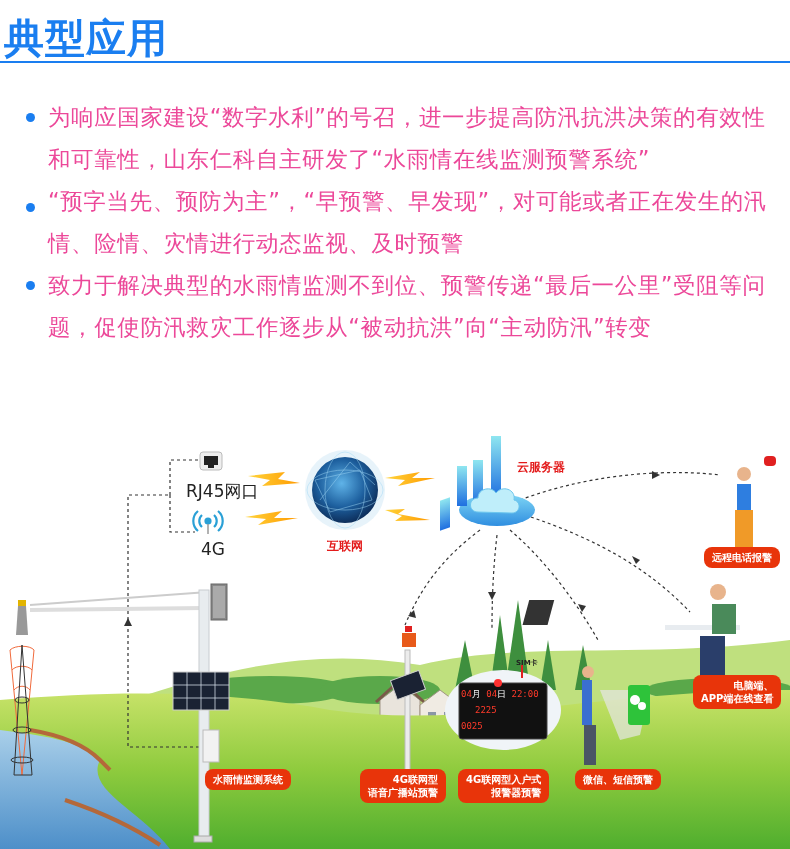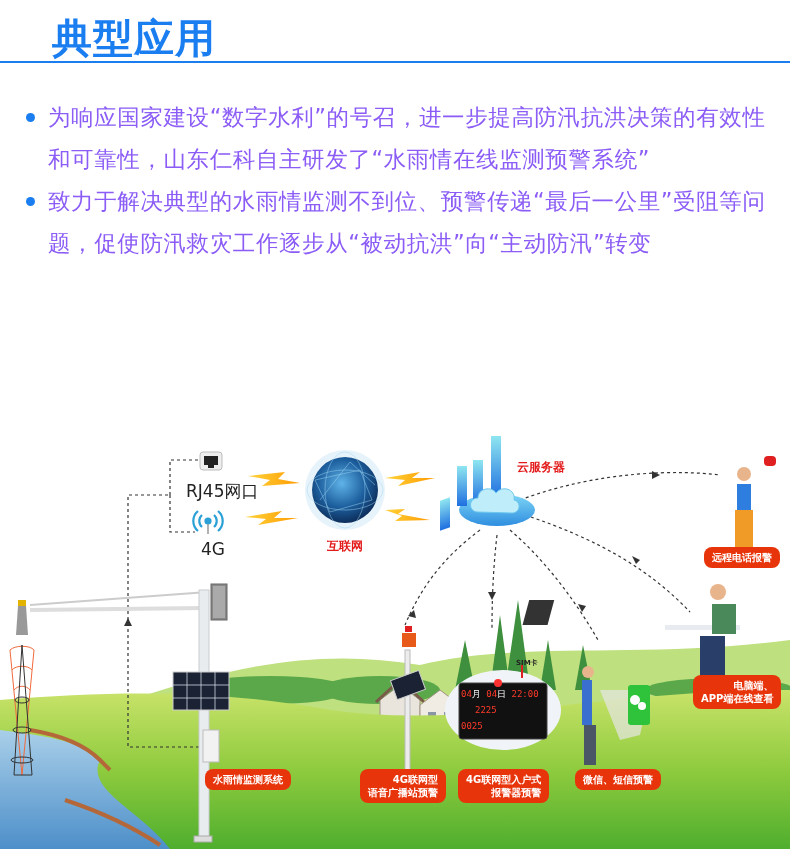--- a/index.html
+++ b/index.html
@@ -1,40 +1,44 @@
 <!DOCTYPE html>
 <html><head>
 <meta charset="utf-8">
 <style>
   html,body{margin:0;padding:0;background:#fff;}
   body{width:790px;height:849px;overflow:hidden;position:relative;font-family:"DejaVu Sans","Liberation Sans",sans-serif;}
   .title-wrap{position:absolute;left:0;top:0;width:790px;height:63px;}
-  .title{position:absolute;left:4px;top:14px;font-size:40px;font-weight:bold;color:#1a7ef0;letter-spacing:1px;line-height:48px;margin-left:48px;}
+  .title{position:absolute;left:4px;top:14px;font-size:40px;font-weight:bold;color:#1a7ef0;letter-spacing:1px;line-height:48px;}
   .title-line{position:absolute;left:0;top:61px;width:790px;height:2px;background:#1a7ef0;}
   .bullets{position:absolute;left:0;top:96px;width:790px;}
-  .bullet{position:relative;padding-left:48px;padding-right:2px;font-size:22.5px;line-height:42px;color:#8b5cf6;letter-spacing:0.6px;}
+  .bullet{position:relative;padding-left:48px;padding-right:2px;font-size:22.5px;line-height:42px;color:#ec4899;letter-spacing:0.6px;}
   .bullet .dot{position:absolute;left:26px;top:17px;width:9px;height:9px;border-radius:50%;background:#1a7ef0;}
   .bullet.b2 .dot{top:23px;}
   .diagram{position:absolute;left:0;top:430px;width:790px;height:419px;}
   .lbl-red{position:absolute;color:#e31b1b;font-weight:bold;font-size:12px;}
   .lbl-dark{position:absolute;color:#222;font-size:17px;}
   .tag{position:absolute;background:#e8340a;color:#fff;font-weight:bold;font-size:10px;line-height:13px;border-radius:8px;text-align:right;padding:4px 8px;}
 </style>
 </head>
 <body>
 
 <div class="title-wrap">
   <div class="title">典型应用</div>
   <div class="title-line"></div>
 </div>
 
 <div class="bullets">
   <div class="bullet b1">
     <span class="dot"></span>
     <span>为响应国家建设“数字水利”的号召，进一步提高防汛抗洪决策的有效性和可靠性，山东仁科自主研发了“水雨情在线监测预警系统”</span>
+  </div>
+  <div class="bullet b2">
+    <span class="dot"></span>
+    <span>“预字当先、预防为主”，“早预警、早发现”，对可能或者正在发生的汛情、险情、灾情进行动态监视、及时预警</span>
   </div>
   <div class="bullet b3">
     <span class="dot"></span>
     <span>致力于解决典型的水雨情监测不到位、预警传递“最后一公里”受阻等问题，促使防汛救灾工作逐步从“被动抗洪”向“主动防汛”转变</span>
   </div>
 </div>
 
 <div class="diagram">
   <svg width="790" height="419" viewBox="0 430 790 419" style="position:absolute;left:0;top:0">
     <defs>

